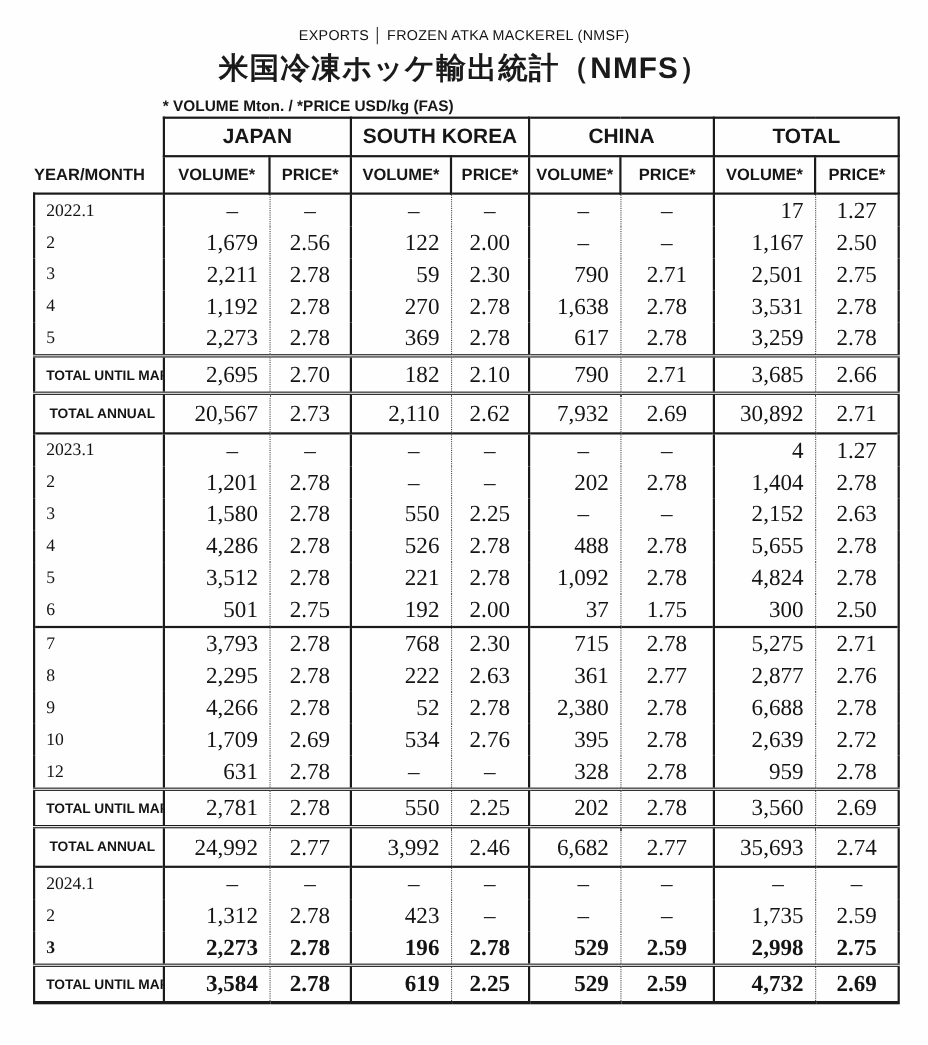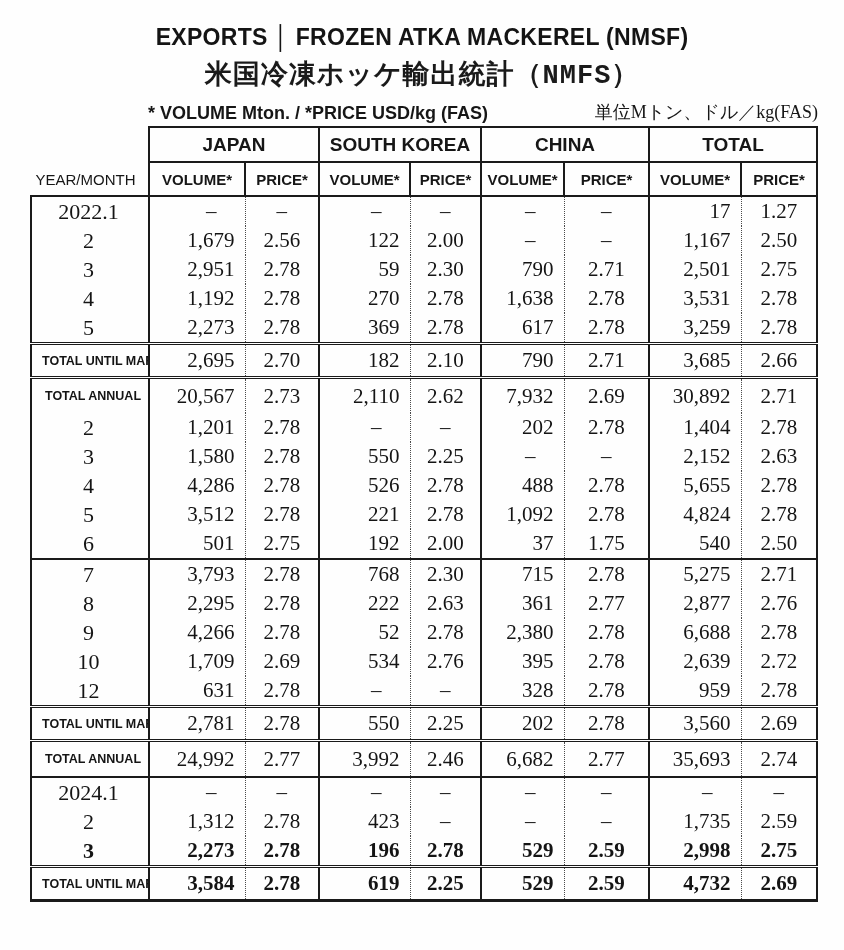--- a/index.html
+++ b/index.html
@@ -7,35 +7,35 @@
     position: relative;
     width: 844px; height: 950px;
     background: #fefefe;
     color: #161616;
     font-family: "Liberation Sans", sans-serif;
     overflow: hidden;
   }
   .titleblock { padding-top: 24px; text-align: center; }
   .title-en {
     font-family: "Liberation Sans", sans-serif;
-    font-weight: bold; font-size: 23px; letter-spacing: 0.3px;
+    font-weight: normal; font-size: 13px; letter-spacing: 0.3px;
     color: #141414;
   }
   .title-jp {
-    font-family: Liberation Mono, monospace;
+    font-family: Liberation Sans, sans-serif;
     font-weight: bold; font-size: 27px; letter-spacing: 1px;
     margin-top: 5px; color: #1a1a1a;
   }
   .notesrow {
     width: 788px; margin: 8px 0 2px 30px;
     display: flex; justify-content: space-between; align-items: flex-end;
   }
   .note-left {
     font-family: "Liberation Sans", sans-serif;
-    font-weight: bold; font-size: 18px; padding-left: 118px;
+    font-weight: bold; font-size: 14px; padding-left: 118px;
   }
   .note-right {
     font-family: "Liberation Serif", serif;
     font-size: 18px;
   }
   table.stats {
     margin-left: 30px;
     border-collapse: collapse;
     table-layout: fixed;
     width: 786px;
@@ -46,35 +46,35 @@
   th.grp {
     border: 2px solid #1a1a1a; border-bottom: 2px solid #1a1a1a;
     font-size: 19px; font-weight: bold; height: 31px;
   }
   th.sub {
     border: 2px solid #1a1a1a; border-bottom: 2.5px solid #1a1a1a;
     font-size: 15px; font-weight: bold; height: 30px; text-align: center;
   }
   th.sub.price-h { border-left: 2px solid #3b82f6; }
   th.ym {
-    border: none; font-size: 15px; font-weight: normal;
-    text-align: center; vertical-align: bottom;
+    border: none; font-size: 15px; font-weight: bold;
+    text-align: left; vertical-align: bottom;
     padding: 0 8px 7px 0;
   }
   
   td {
     font-family: "Liberation Serif", serif;
     font-size: 21px; color: #141414;
     border-top: none; border-bottom: none;
     height: 29px; padding: 0 10px; white-space: nowrap;
     overflow: hidden;
   }
   td.rowlabel {
     border-left: 2px solid #1a1a1a; border-right: 2px solid #1a1a1a;
-    text-align: center; padding-right: 13px; font-size: 22px;
+    text-align: left; padding-right: 13px; font-size: 16px;
   }
   td.lab-total {
     font-family: "Liberation Sans", sans-serif;
     font-weight: bold; font-size: 12.5px; text-align: center; padding-right: 4px;
   }
   td.vol   { text-align: right; border-left: 2px solid #1a1a1a; }
   td.vol.dash { padding-right: 28px; }
   td.price { text-align: center; border-left: 1px dotted #4a4a4a; padding: 0 4px; }
   td.lastcol { border-right: 2.5px solid #1a1a1a; }
   tr.row-total td  { height: 31px; }
@@ -89,21 +89,20 @@
 <body>
 
 <div class="page">
   <div class="titleblock">
     <div class="title-en">EXPORTS │ FROZEN ATKA MACKEREL (NMSF)</div>
     <div class="title-jp">米国冷凍ホッケ輸出統計（NMFS）</div>
   </div>
 
   <div class="notesrow">
     <span class="note-left">* VOLUME Mton.  / *PRICE USD/kg (FAS)</span>
-    <span class="note-right">単位Mトン、ドル／kg(FAS)</span>
   </div>
 
   <table class="stats">
     <colgroup>
       <col style="width:118px">
         <col style="width:96px">
         <col style="width:74px">
       <col style="width:91px">
         <col style="width:71px">
         <col style="width:83px">
@@ -149,21 +148,21 @@
           <td class="price">2.56</td>
           <td class="vol">122</td>
           <td class="price">2.00</td>
           <td class="vol dash">–</td>
           <td class="price">–</td>
           <td class="vol">1,167</td>
           <td class="price lastcol">2.50</td>
         </tr>
         <tr class="row-month">
           <td class="rowlabel lab-month">3</td>
-          <td class="vol">2,951</td>
+          <td class="vol">2,211</td>
           <td class="price">2.78</td>
           <td class="vol">59</td>
           <td class="price">2.30</td>
           <td class="vol">790</td>
           <td class="price">2.71</td>
           <td class="vol">2,501</td>
           <td class="price lastcol">2.75</td>
         </tr>
         <tr class="row-month">
           <td class="rowlabel lab-month">4</td>
@@ -202,20 +201,31 @@
           <td class="rowlabel lab-total">TOTAL ANNUAL</td>
           <td class="vol">20,567</td>
           <td class="price">2.73</td>
           <td class="vol">2,110</td>
           <td class="price">2.62</td>
           <td class="vol">7,932</td>
           <td class="price">2.69</td>
           <td class="vol">30,892</td>
           <td class="price lastcol">2.71</td>
         </tr>
+        <tr class="row-month sep-thick">
+          <td class="rowlabel lab-month">2023.1</td>
+          <td class="vol dash">–</td>
+          <td class="price">–</td>
+          <td class="vol dash">–</td>
+          <td class="price">–</td>
+          <td class="vol dash">–</td>
+          <td class="price">–</td>
+          <td class="vol">4</td>
+          <td class="price lastcol">1.27</td>
+        </tr>
         <tr class="row-month">
           <td class="rowlabel lab-month">2</td>
           <td class="vol">1,201</td>
           <td class="price">2.78</td>
           <td class="vol dash">–</td>
           <td class="price">–</td>
           <td class="vol">202</td>
           <td class="price">2.78</td>
           <td class="vol">1,404</td>
           <td class="price lastcol">2.78</td>
@@ -254,21 +264,21 @@
           <td class="price lastcol">2.78</td>
         </tr>
         <tr class="row-month">
           <td class="rowlabel lab-month">6</td>
           <td class="vol">501</td>
           <td class="price">2.75</td>
           <td class="vol">192</td>
           <td class="price">2.00</td>
           <td class="vol">37</td>
           <td class="price">1.75</td>
-          <td class="vol">540</td>
+          <td class="vol">300</td>
           <td class="price lastcol">2.50</td>
         </tr>
         <tr class="row-month sep-thick">
           <td class="rowlabel lab-month">7</td>
           <td class="vol">3,793</td>
           <td class="price">2.78</td>
           <td class="vol">768</td>
           <td class="price">2.30</td>
           <td class="vol">715</td>
           <td class="price">2.78</td>

